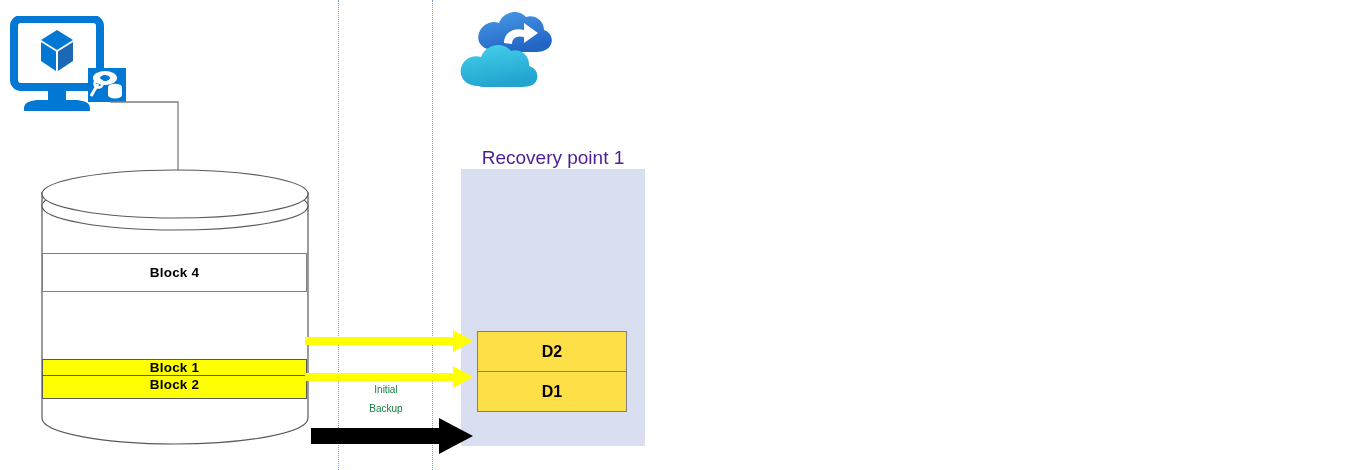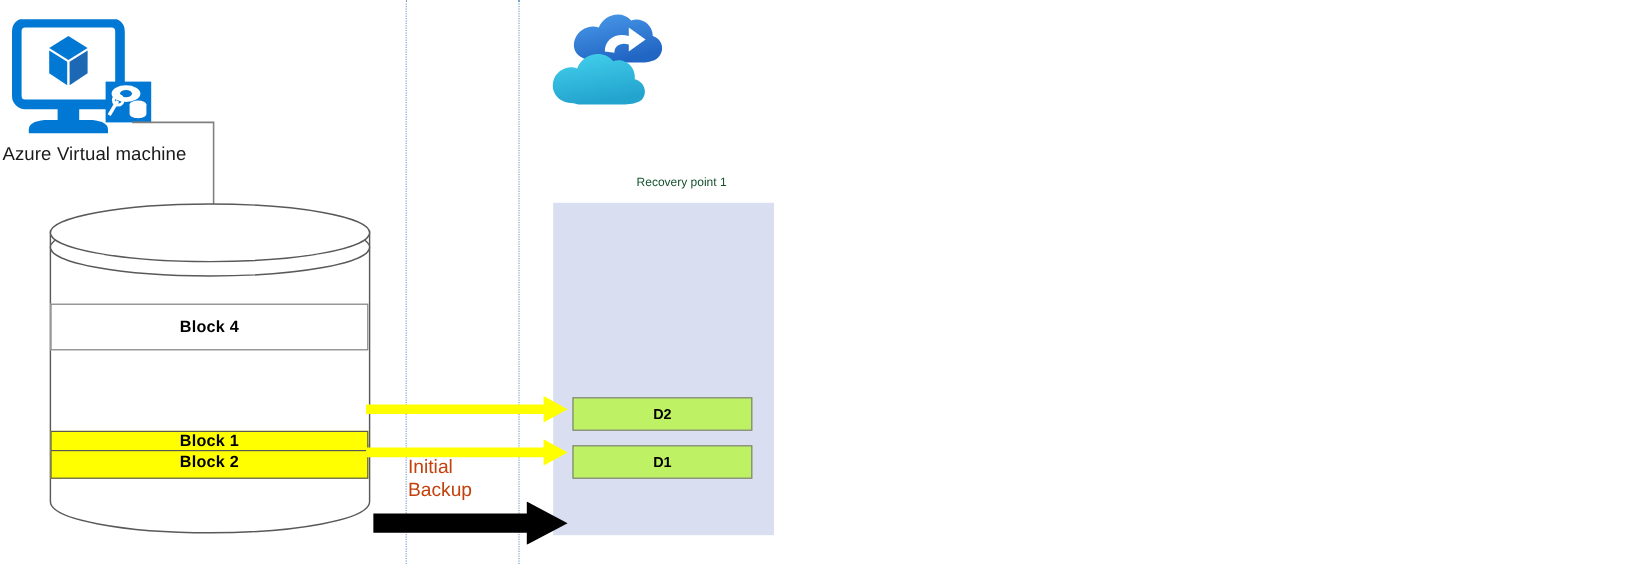--- a/index.html
+++ b/index.html
@@ -74,53 +74,53 @@
   }
   .block.hi { background: #ffff00; border-color: #595959; }
 
   
   #rp-panel {
     left: 461px; top: 169px;
     width: 184px; height: 277px;
     background: #d9def0;
   }
   #rp-label {
-    left: 476px; top: 147px;
+    left: 461px; top: 147px;
     width: 184px;
     text-align: center;
-    font-size: 10px;
-    color: #14532d;
+    font-size: 19px;
+    color: #4c1d95;
     white-space: nowrap;
   }
   .dbox {
     position: absolute;
     left: 477px;
     width: 150px;
-    height: 28px;
+    height: 41px;
     box-sizing: border-box;
-    background: #bef264;
+    background: #fde047;
     border: 1px solid #7f7f7f;
     display: flex;
     align-items: center;
     justify-content: center;
-    font-size: 12px;
+    font-size: 16px;
     font-weight: bold;
     color: #000000;
   }
 
   
   .arrow-svg { position: absolute; }
 
   
   #initial-backup {
     left: 340px; top: 380px;
     width: 92px;
-    text-align: left;
-    font-size: 16px;
-    color: #c2410c;
+    text-align: center;
+    font-size: 10px;
+    color: #15803d;
     line-height: 19px;
   }
 </style>
 </head>
 <body>
 
 <div id="canvas">
 
   <div class="guide" style="left:338px"></div>
   <div class="guide" style="left:432px"></div>
@@ -145,21 +145,20 @@
         <ellipse cx="95" cy="62" rx="12" ry="7" fill="#ffffff"></ellipse>
         <ellipse cx="95" cy="62" rx="5" ry="3" fill="#0078D4"></ellipse>
         <path d="M88 68 L 81 80" stroke="#ffffff" stroke-width="3" fill="none"></path>
         <circle cx="88.5" cy="67.5" r="4" fill="none" stroke="#ffffff" stroke-width="2.5"></circle>
         <ellipse cx="105" cy="71" rx="7" ry="3.2" fill="#ffffff"></ellipse>
         <path d="M98 71 L 98 79 C 98 81, 101.5 82.5, 105 82.5 C 108.5 82.5, 112 81, 112 79 L 112 71 Z" fill="#ffffff"></path>
       </g>
     </svg>
   </div>
 
-  <div class="abs" id="vm-caption">Azure Virtual machine</div>
 
   <div class="abs" id="cloud-icon">
     <svg width="110" height="92" viewBox="0 0 110 92" xmlns="http://www.w3.org/2000/svg">
       <defs>
         <linearGradient id="gback" x1="0" y1="0" x2="0.4" y2="1">
           <stop offset="0%" stop-color="#4A9BEA"></stop>
           <stop offset="100%" stop-color="#2266C4"></stop>
         </linearGradient>
         <linearGradient id="gfront" x1="0" y1="0" x2="0.3" y2="1">
           <stop offset="0%" stop-color="#44D1EC"></stop>

